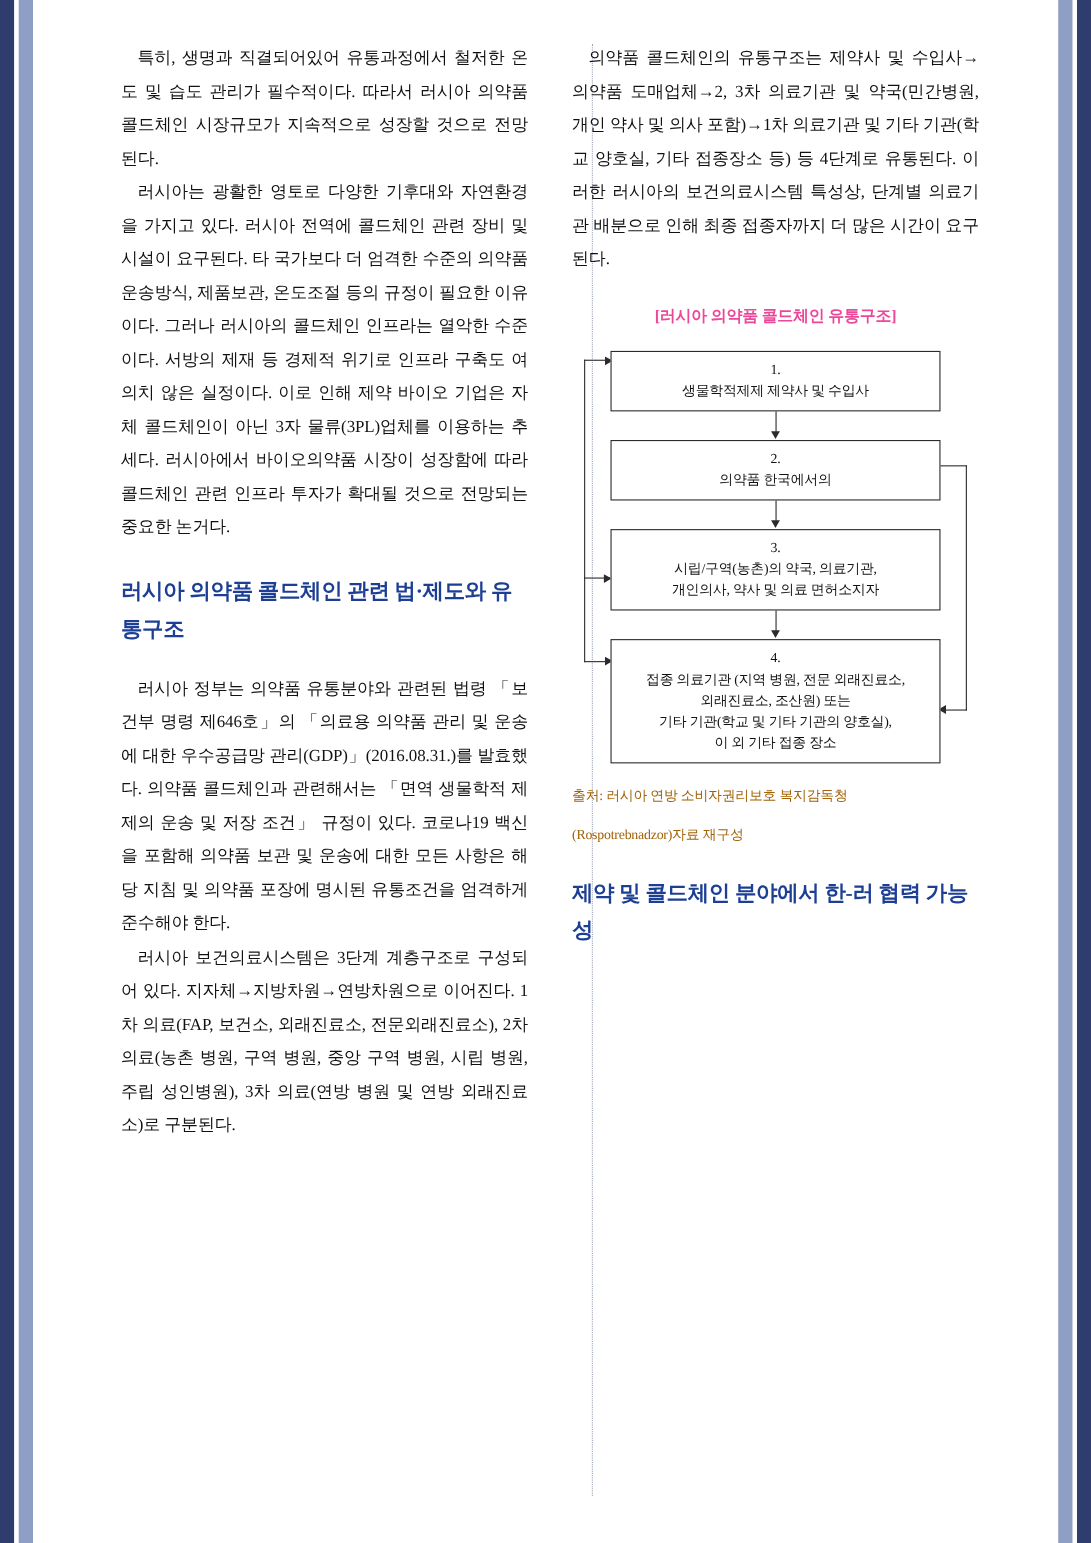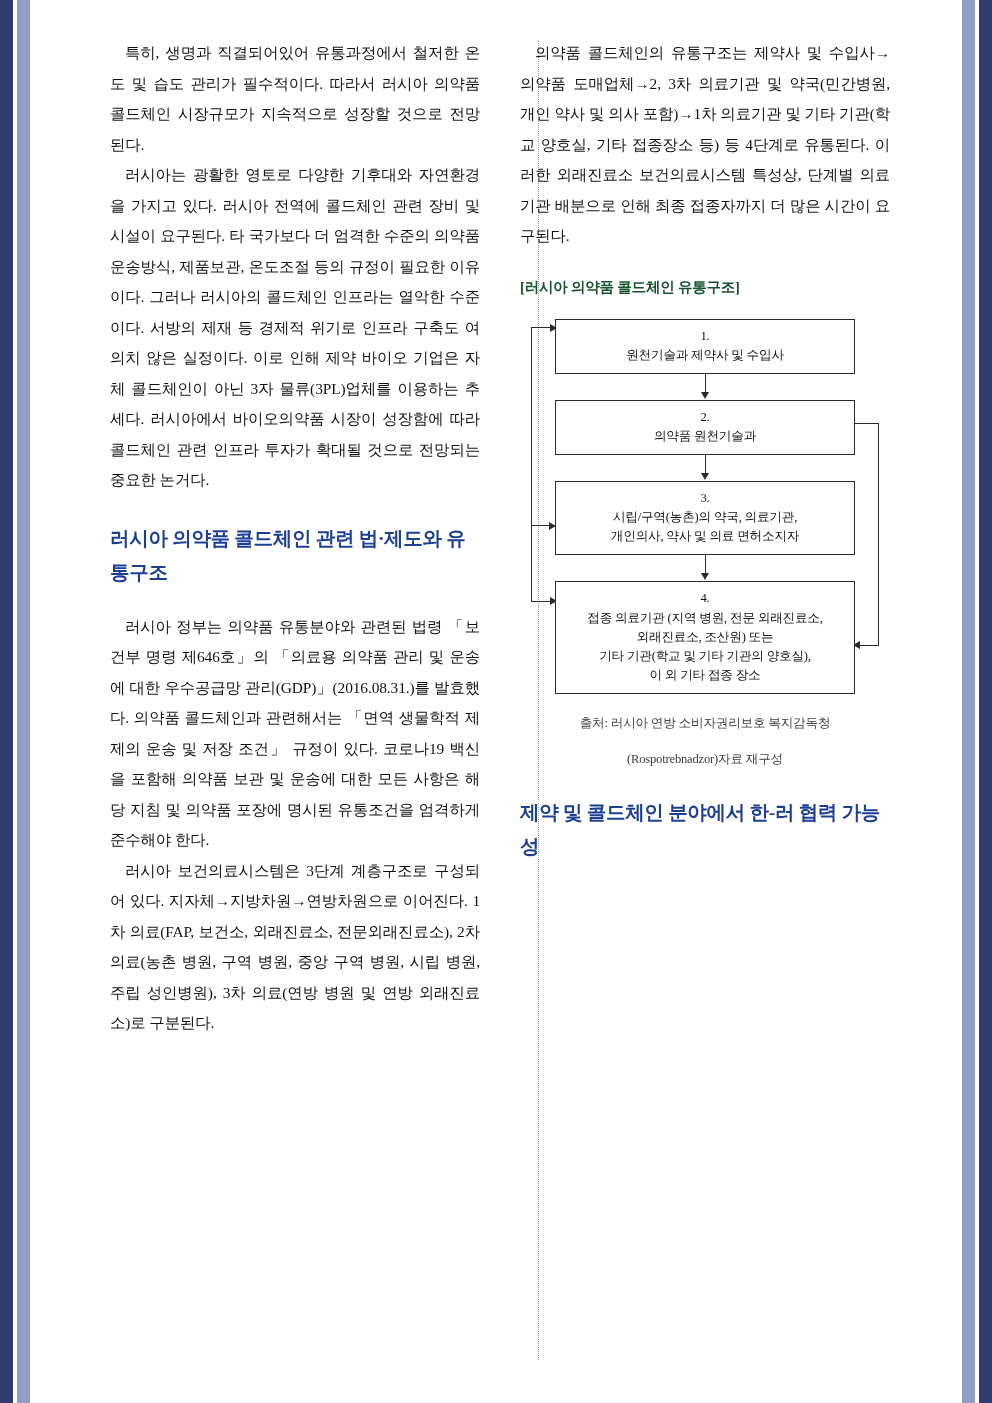--- a/index.html
+++ b/index.html
@@ -77,23 +77,24 @@
     font-weight: bold;
     color: #1c3f94;
     text-align: left;
     line-height: 1.75;
     letter-spacing: -0.3px;
   }
 
   
   .fig-title {
     margin: 26px 0 16px 0;
+    text-align: center;
     font-size: 14.5px;
     font-weight: bold;
-    color: #14532d;
+    color: #ec4899;
     letter-spacing: -0.2px;
   }
   .flow {
     position: relative;
     margin: 0 auto;
     width: 352px;
     padding: 6px 0 4px 0;
   }
   .node {
     border: 1px solid #2b2b2b;
@@ -196,24 +197,24 @@
     content: "";
     position: absolute;
     left: -1px;
     bottom: -4px;
     border-top: 4px solid transparent;
     border-bottom: 4px solid transparent;
     border-right: 7px solid #2b2b2b;
   }
   .source {
     margin: 14px 0 0 0;
-    text-align: center;
+    text-align: left;
     font-size: 12.6px;
     line-height: 1.75;
-    color: #404040;
+    color: #a16207;
     text-indent: 0;
     letter-spacing: -0.2px;
   }
 </style>
 </head>
 <body>
 
 <div class="edge edge-left">
   <div class="stripe s1"></div>
   <div class="stripe s2"></div>
@@ -232,38 +233,38 @@
 
     <div class="col">
       <p>특히, 생명과 직결되어있어 유통과정에서 철저한 온도 및 습도 관리가 필수적이다. 따라서 러시아 의약품 콜드체인 시장규모가 지속적으로 성장할 것으로 전망된다.</p>
       <p>러시아는 광활한 영토로 다양한 기후대와 자연환경을 가지고 있다. 러시아 전역에 콜드체인 관련 장비 및 시설이 요구된다. 타 국가보다 더 엄격한 수준의 의약품 운송방식, 제품보관, 온도조절 등의 규정이 필요한 이유이다. 그러나 러시아의 콜드체인 인프라는 열악한 수준이다. 서방의 제재 등 경제적 위기로 인프라 구축도 여의치 않은 실정이다. 이로 인해 제약 바이오 기업은 자체 콜드체인이 아닌 3자 물류(3PL)업체를 이용하는 추세다. 러시아에서 바이오의약품 시장이 성장함에 따라 콜드체인 관련 인프라 투자가 확대될 것으로 전망되는 중요한 논거다.</p>
       <h2>러시아 의약품 콜드체인 관련 법·제도와 유통구조</h2>
       <p>러시아 정부는 의약품 유통분야와 관련된 법령 「보건부 명령 제646호」의 「의료용 의약품 관리 및 운송에 대한 우수공급망 관리(GDP)」(2016.08.31.)를 발효했다. 의약품 콜드체인과 관련해서는 「면역 생물학적 제제의 운송 및 저장 조건」 규정이 있다. 코로나19 백신을 포함해 의약품 보관 및 운송에 대한 모든 사항은 해당 지침 및 의약품 포장에 명시된 유통조건을 엄격하게 준수해야 한다.</p>
       <p>러시아 보건의료시스템은 3단계 계층구조로 구성되어 있다. 지자체→지방차원→연방차원으로 이어진다. 1차 의료(FAP, 보건소, 외래진료소, 전문외래진료소), 2차 의료(농촌 병원, 구역 병원, 중앙 구역 병원, 시립 병원, 주립 성인병원), 3차 의료(연방 병원 및 연방 외래진료소)로 구분된다.</p>
     </div>
 
     <div class="col">
-      <p>의약품 콜드체인의 유통구조는 제약사 및 수입사→의약품 도매업체→2, 3차 의료기관 및 약국(민간병원, 개인 약사 및 의사 포함)→1차 의료기관 및 기타 기관(학교 양호실, 기타 접종장소 등) 등 4단계로 유통된다. 이러한 외래진료소 보건의료시스템 특성상, 단계별 의료기관 배분으로 인해 최종 접종자까지 더 많은 시간이 요구된다.</p>
+      <p>의약품 콜드체인의 유통구조는 제약사 및 수입사→의약품 도매업체→2, 3차 의료기관 및 약국(민간병원, 개인 약사 및 의사 포함)→1차 의료기관 및 기타 기관(학교 양호실, 기타 접종장소 등) 등 4단계로 유통된다. 이러한 러시아의 보건의료시스템 특성상, 단계별 의료기관 배분으로 인해 최종 접종자까지 더 많은 시간이 요구된다.</p>
 
       <div class="fig-title">[러시아 의약품 콜드체인 유통구조]</div>
 
       <div class="flow">
         <div class="rail-left"></div>
         <div class="rail-left-mid"></div>
         <div class="rail-right"></div>
 
         <div class="node">
           <span class="num">1.</span>
-          <span>원천기술과 제약사 및 수입사</span>
+          <span>생물학적제제 제약사 및 수입사</span>
         </div>
         <div class="arrow-v"></div>
 
         <div class="node">
           <span class="num">2.</span>
-          <span>의약품 원천기술과</span>
+          <span>의약품 한국에서의</span>
         </div>
         <div class="arrow-v"></div>
 
         <div class="node">
           <span class="num">3.</span>
           <span style="white-space:pre-line">시립/구역(농촌)의 약국, 의료기관,
 개인의사, 약사 및 의료 면허소지자</span>
         </div>
         <div class="arrow-v"></div>
 

